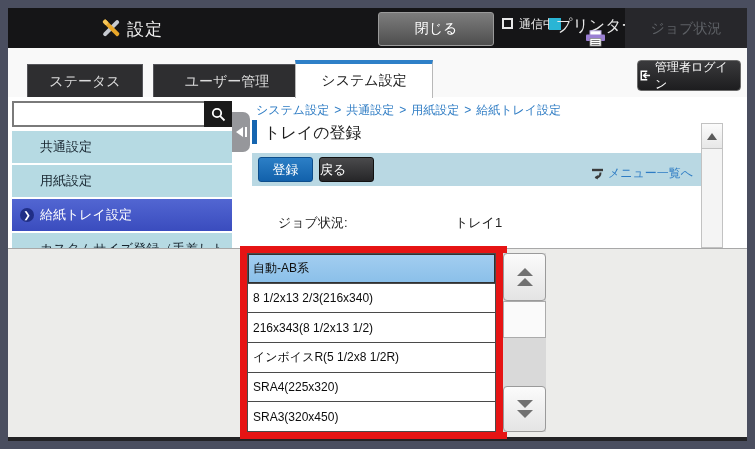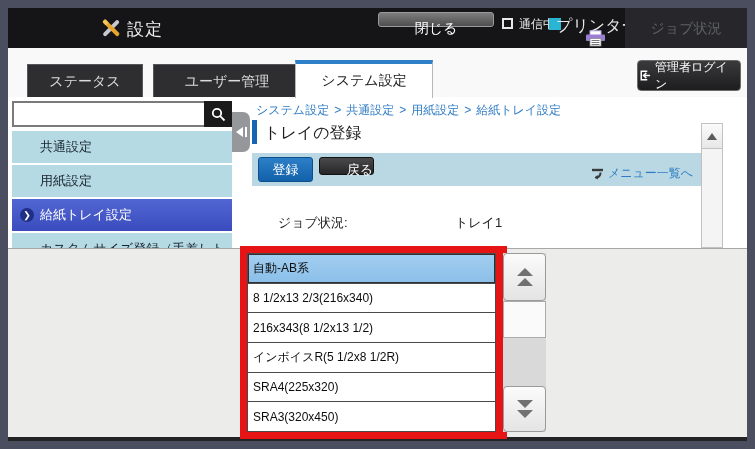--- a/index.html
+++ b/index.html
@@ -6,21 +6,21 @@
   body { background: #2a2d38; font-family: "Liberation Sans", sans-serif; }
   .screen {
     position: relative; width: 755px; height: 449px;
     background: #4a4e5f; overflow: hidden;
   }
   
   .topbar { position: absolute; left: 8px; top: 8px; width: 739px; height: 40px; background: #151517; }
   .settings-icon { position: absolute; left: 92px; top: 9px; width: 22px; height: 22px; }
   .app-title { position: absolute; left: 119px; top: 10px; color: #f2f2f2; font-size: 17px; letter-spacing: 1px; }
   .close-btn {
-    position: absolute; left: 370px; top: 4px; width: 116px; height: 15px;
+    position: absolute; left: 370px; top: 4px; width: 116px; height: 34px;
     background: linear-gradient(#7d7d7d, #4e4e4e); border: 1px solid #9a9a9a; border-radius: 3px;
     color: #fff; font-size: 14px; text-align: center; line-height: 31px; cursor: pointer;
   }
   .comm-checkbox { position: absolute; left: 494px; top: 10px; width: 11px; height: 11px; border: 2px solid #e8e8e8; background: transparent; }
   .comm-label { position: absolute; left: 511px; top: 8px; color: #e8e8e8; font-size: 12px; }
   .printer-swatch { position: absolute; left: 541px; top: 10px; width: 12px; height: 12px; background: #2ab5d5; }
   .printer-label { position: absolute; left: 548px; top: 8px; color: #e8e8e8; font-size: 16px; }
   .printer-icon { position: absolute; left: 576px; top: 22px; width: 24px; height: 17px; }
   .printer-caret { position: absolute; left: 624px; top: 30px; width: 0; height: 0;
     border-left: 5px solid transparent; border-right: 5px solid transparent; border-top: 6px solid #9aa0a6; }
@@ -57,22 +57,22 @@
   .breadcrumb .sep { margin: 0 5px; }
   .title-accent { position: absolute; left: 244px; top: 23px; width: 5px; height: 24px; background: #1565b0; }
   .page-title { position: absolute; left: 256px; top: 26px; font-size: 16px; color: #1c1c1c; }
   .v-scrollbar { position: absolute; left: 693px; top: 26px; width: 22px; height: 125px; background: #f4f4f4; border: 1px solid #c2c2c2; }
   .v-scroll-up { position: absolute; left: 0; top: 0; width: 20px; height: 25px; background: linear-gradient(#fbfbfb,#e7e7e7);
     border-bottom: 1px solid #c2c2c2; display: flex; align-items: center; justify-content: center; cursor: pointer; }
   .tri-up-sm { width: 0; height: 0; border-left: 5px solid transparent; border-right: 5px solid transparent; border-bottom: 7px solid #5a5a5a; }
   .btn-bar { position: absolute; left: 244px; top: 56px; width: 449px; height: 33px; background: #b9d8e3; }
   .btn-register { position: absolute; left: 6px; top: 4px; width: 55px; height: 25px; background: linear-gradient(#2c7fc6,#1261ab);
     border: 1px solid #0d4e8c; border-radius: 3px; color: #fff; font-size: 13px; text-align: center; line-height: 23px; cursor: pointer; }
-  .btn-back { position: absolute; left: 67px; top: 4px; width: 55px; height: 18px; background: linear-gradient(#4a4a4c,#262628);
-    border: 1px solid #111; border-radius: 3px; color: #fff; font-size: 13px; text-align: right; line-height: 23px; cursor: pointer; }
+  .btn-back { position: absolute; left: 67px; top: 4px; width: 55px; height: 25px; background: linear-gradient(#4a4a4c,#262628);
+    border: 1px solid #111; border-radius: 3px; color: #fff; font-size: 13px; text-align: left; line-height: 23px; cursor: pointer; }
   .menu-link { position: absolute; right: 8px; top: 12px; display: flex; align-items: center; gap: 4px;
     color: #2e7cc4; font-size: 12px; cursor: pointer; }
   .tray-label { position: absolute; left: 270px; top: 117px; font-size: 13px; color: #222; }
   .tray-value { position: absolute; left: 447px; top: 117px; font-size: 13px; color: #222; }
   
   .overlay { position: absolute; left: 8px; top: 248px; width: 739px; height: 189px; background: #ececea; border-top: 1px solid #a8a8a8; z-index: 5; }
   .bottom-line { position: absolute; left: 8px; top: 437px; width: 739px; height: 4px; background: #232325; z-index: 6; }
   
   .annotation { position: absolute; left: 240px; top: 246px; width: 267px; height: 193px;
     border: 7px solid #e61414; z-index: 7; }

